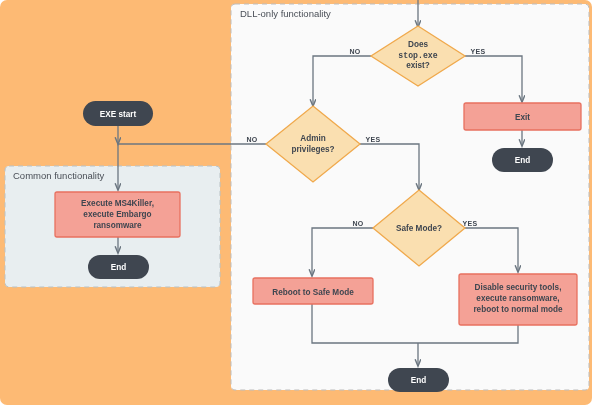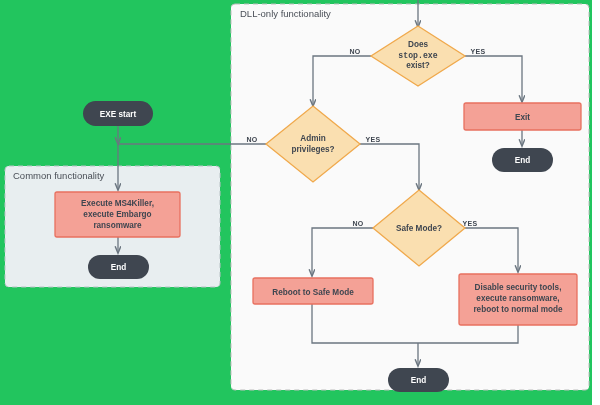--- a/index.html
+++ b/index.html
@@ -4,23 +4,24 @@
 <style>
   html, body {
     margin: 0;
     padding: 0;
     background: #ffffff;
   }
   #canvas {
     position: relative;
     width: 592px;
     height: 405px;
-    background: #22c55e;
+    background: #fdba74;
     font-family: "Liberation Sans", sans-serif;
     overflow: hidden;
+    border-radius: 7px;
   }
   #canvas svg {
     position: absolute;
     top: 0;
     left: 0;
     width: 600px;
     height: 405px;
   }
   .grp-label {
     font-size: 9.5px;

